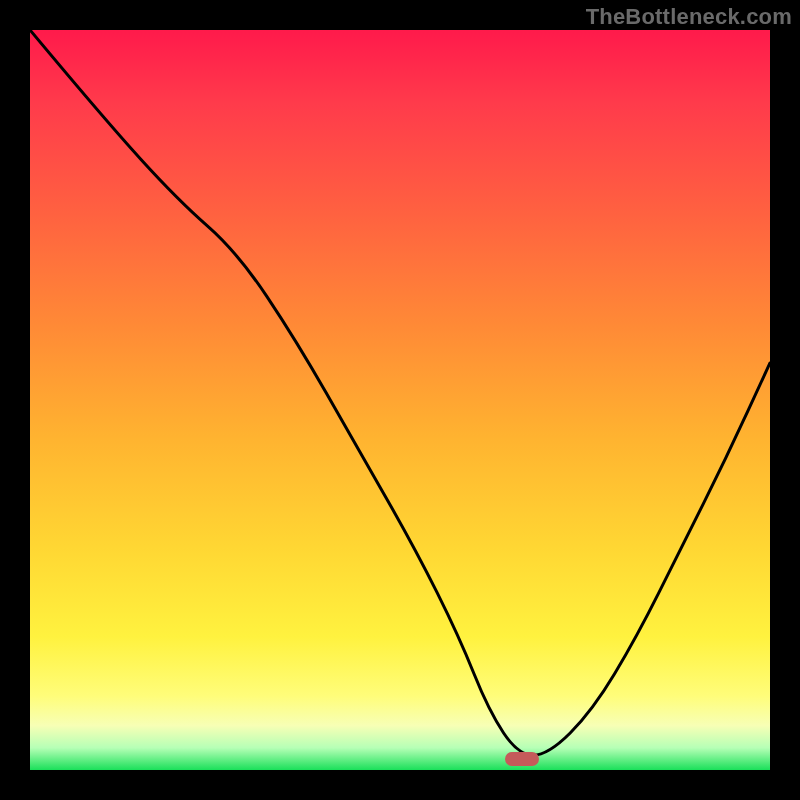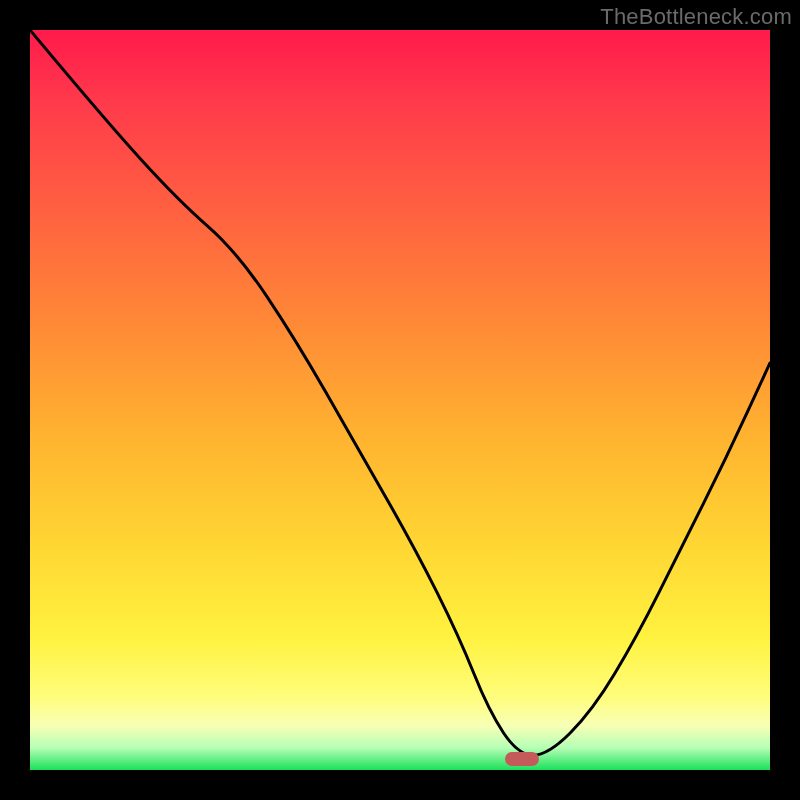--- a/index.html
+++ b/index.html
@@ -55,21 +55,21 @@
     border-radius: 8px;
     transform: translate(-50%, -50%);
   }
   .watermark {
     position: absolute;
     top: 4px;
     right: 8px;
     color: #6a6a6a;
     font-size: 22px;
     letter-spacing: 0.2px;
-    font-weight: 400;
+    font-weight: 700;
     user-select: none;
   }
 </style>
 </head>
 <body>
 
 <div class="frame">
 
   <div class="watermark">TheBottleneck.com</div>
 

